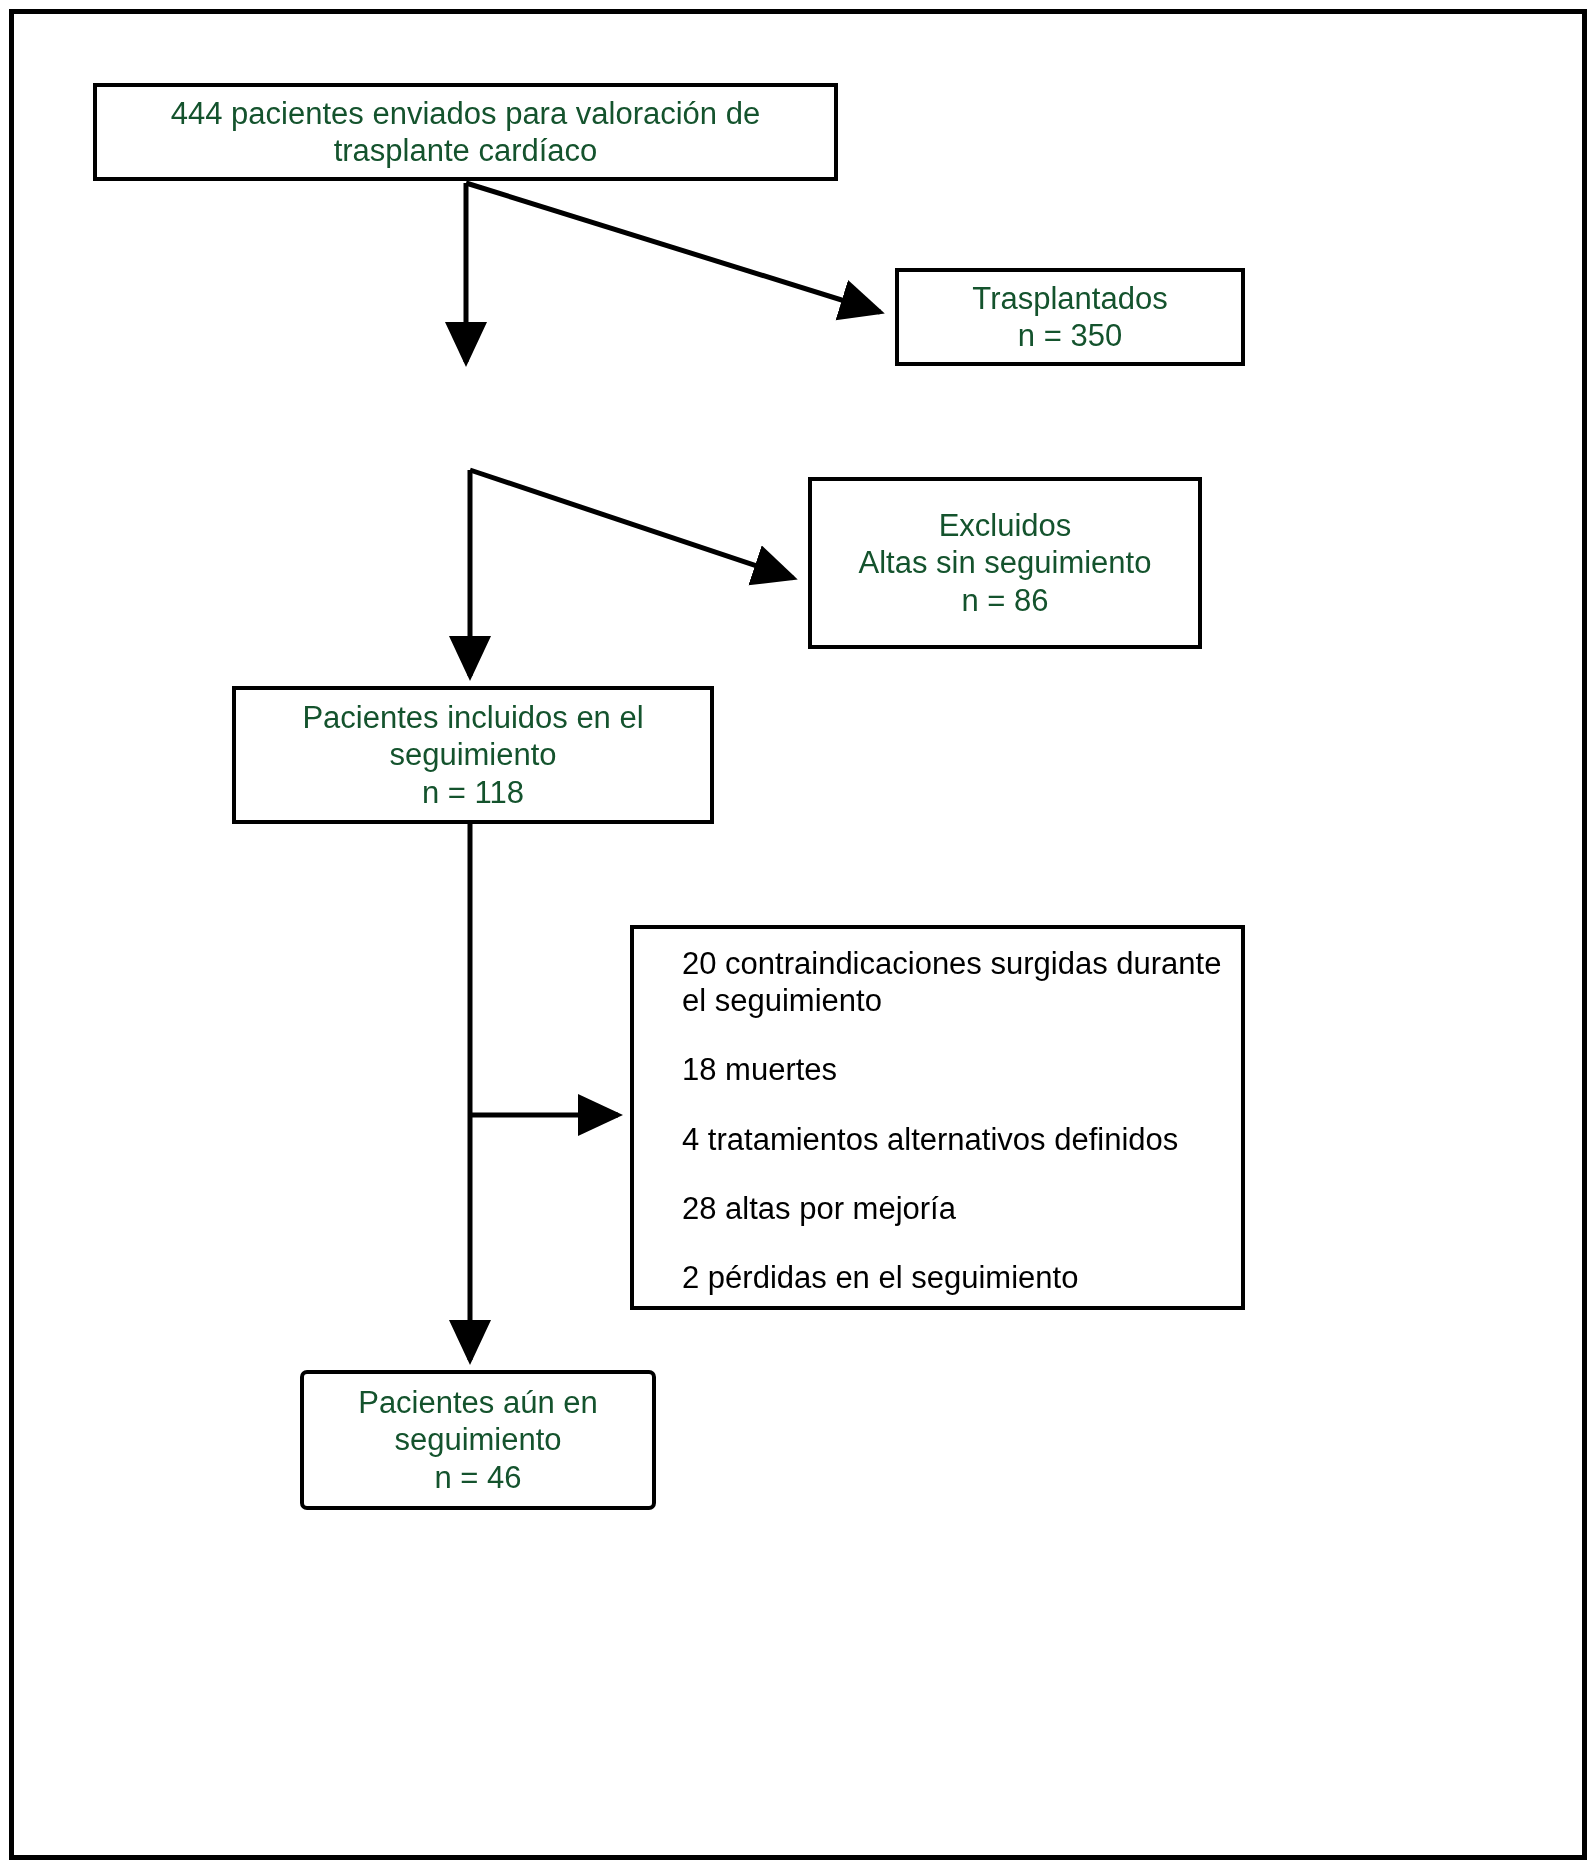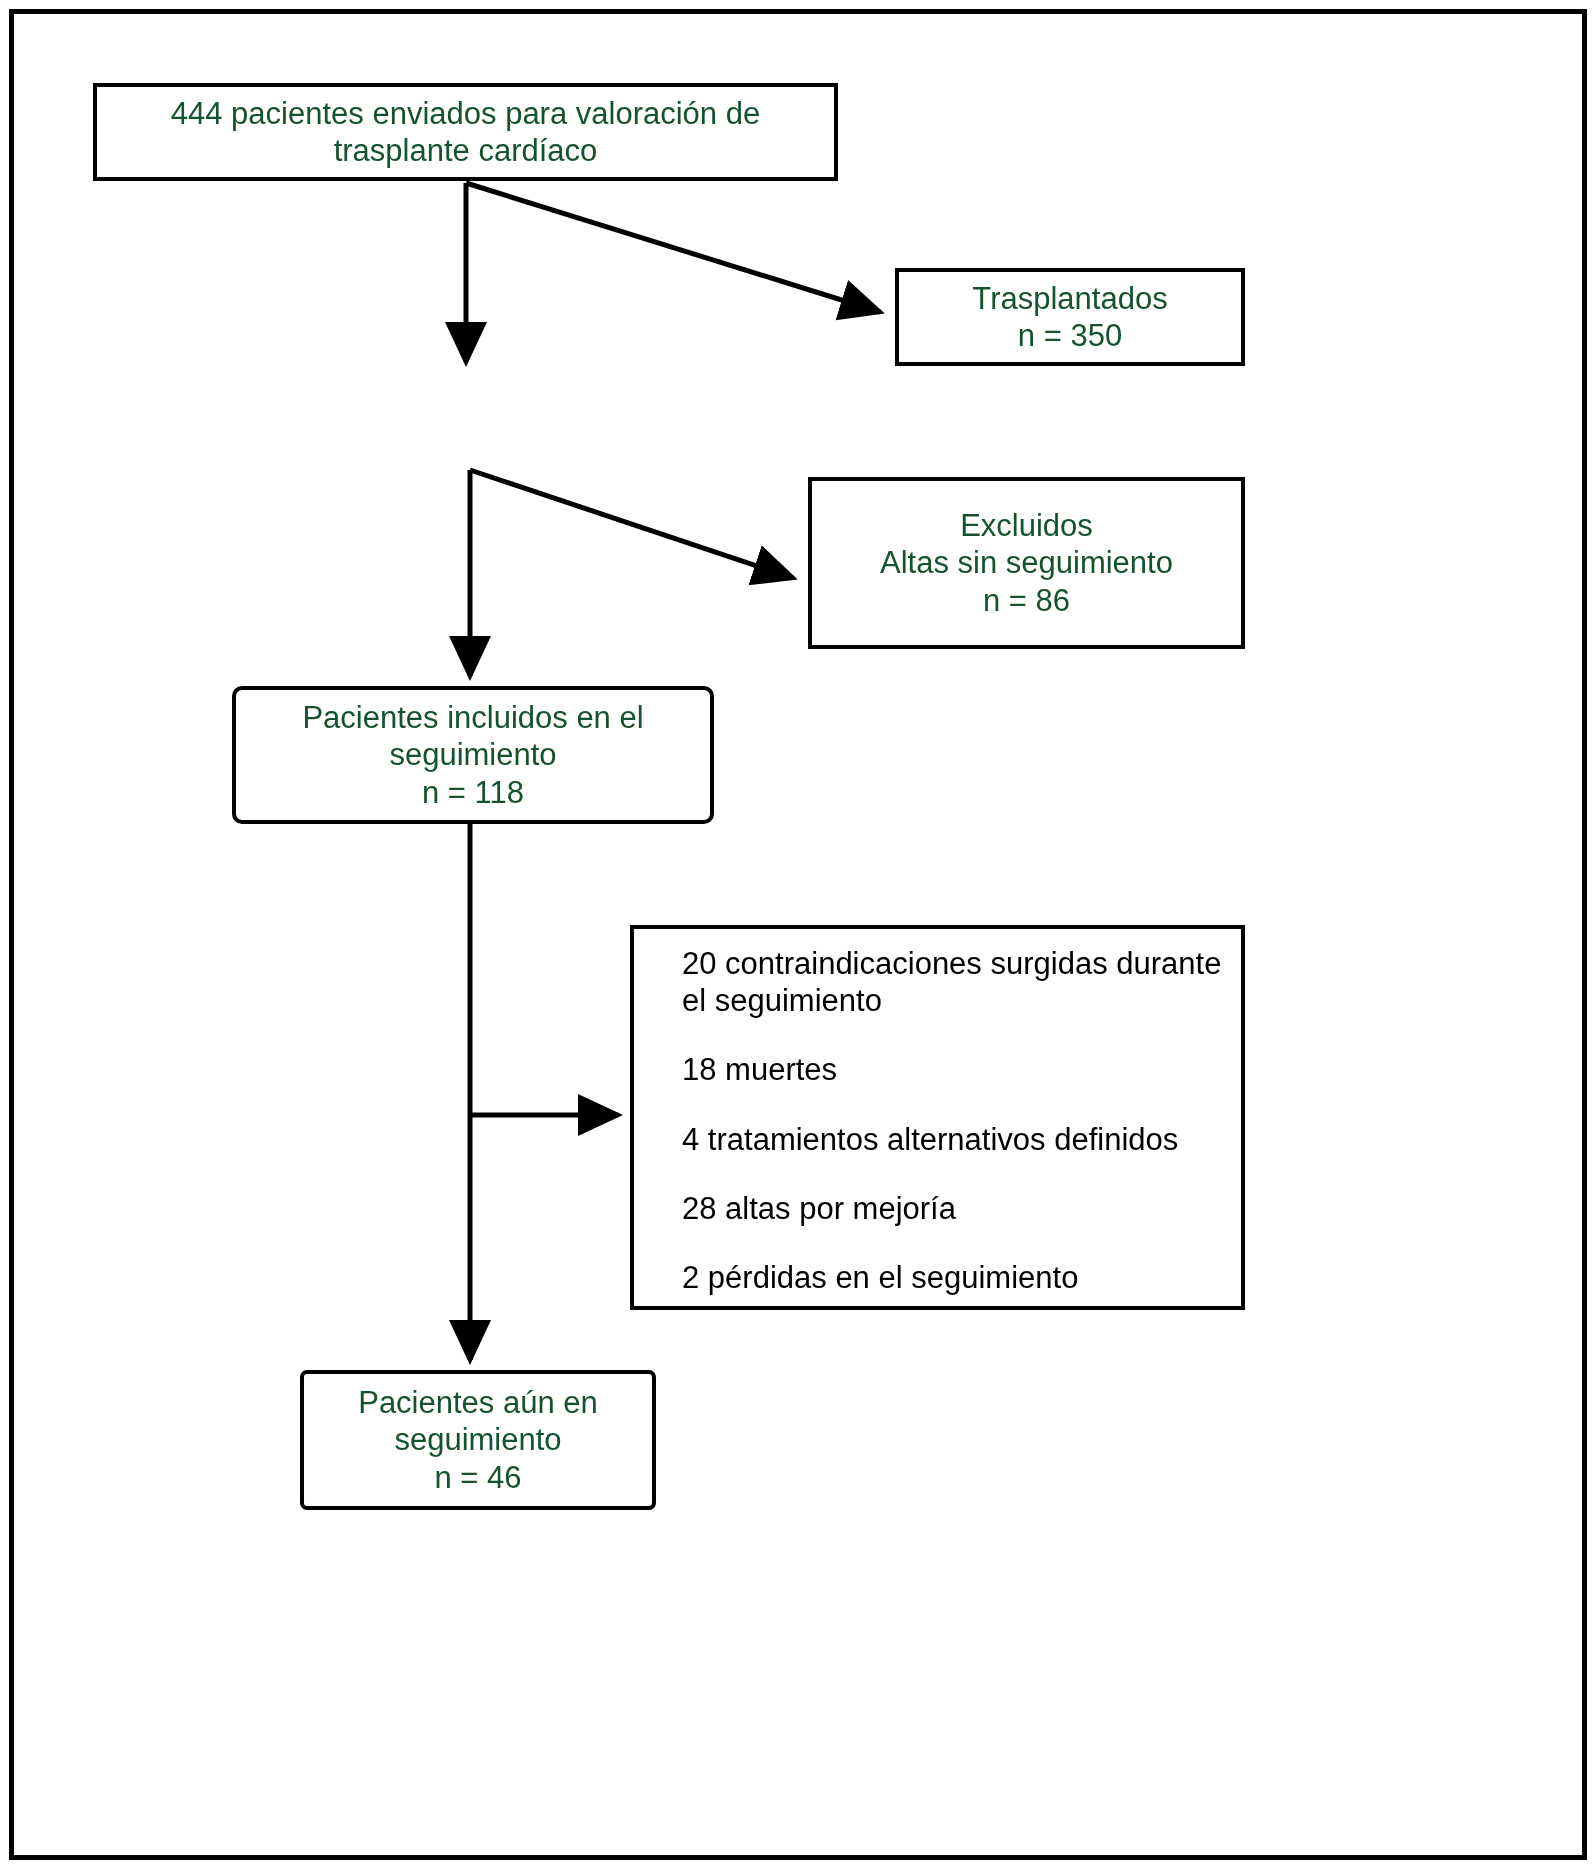--- a/index.html
+++ b/index.html
@@ -70,22 +70,22 @@
     top: 0;
     width: 1596px;
     height: 1869px;
     pointer-events: none;
   }
 
   
   #node-referred   { left: 93px;  top: 83px;   width: 745px; height: 98px;  }
   #node-transplanted { left: 895px; top: 257px; width: 350px; height: 98px; margin-top: 11px; }
   #node-not-transplanted { left: 291px; top: 372px; width: 347px; height: 96px; }
-  #node-excluded   { left: 808px; top: 477px;  width: 437px; height: 172px; }
-  #node-included   { left: 232px; top: 686px;  width: 482px; height: 138px; border-radius: 10px; }
+  #node-excluded   { left: 808px; top: 477px;  width: 394px; height: 172px; }
+  #node-included   { left: 232px; top: 686px;  width: 482px; height: 138px; }
   #node-losses     { left: 630px; top: 925px;  width: 615px; height: 385px; }
   #node-still      { left: 300px; top: 1370px; width: 356px; height: 140px; border-radius: 7px; }
 </style>
 </head>
 <body>
 
 <div id="canvas">
 
   <div class="frame"></div>
 

